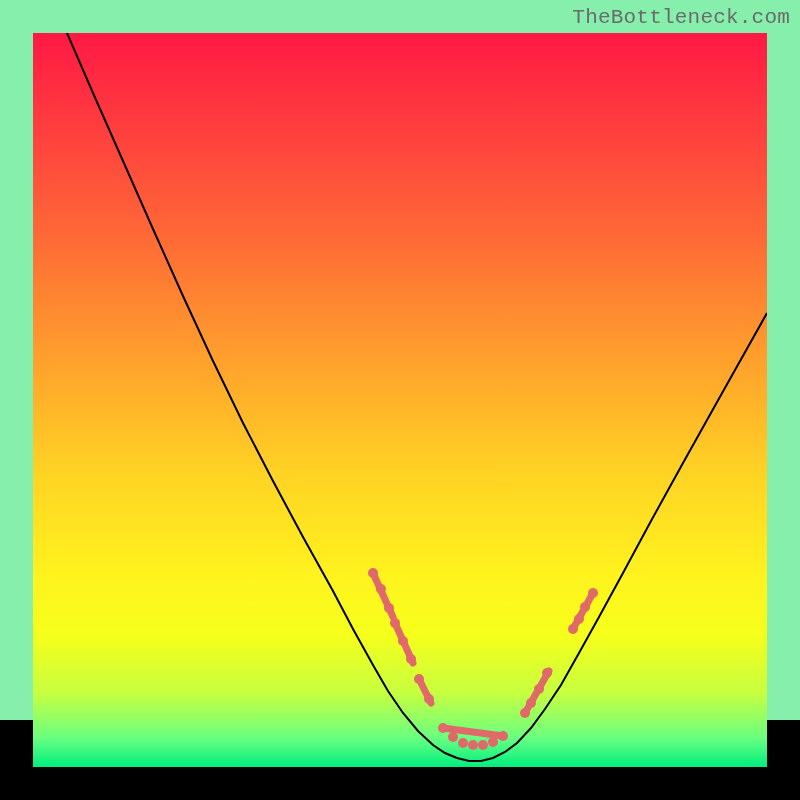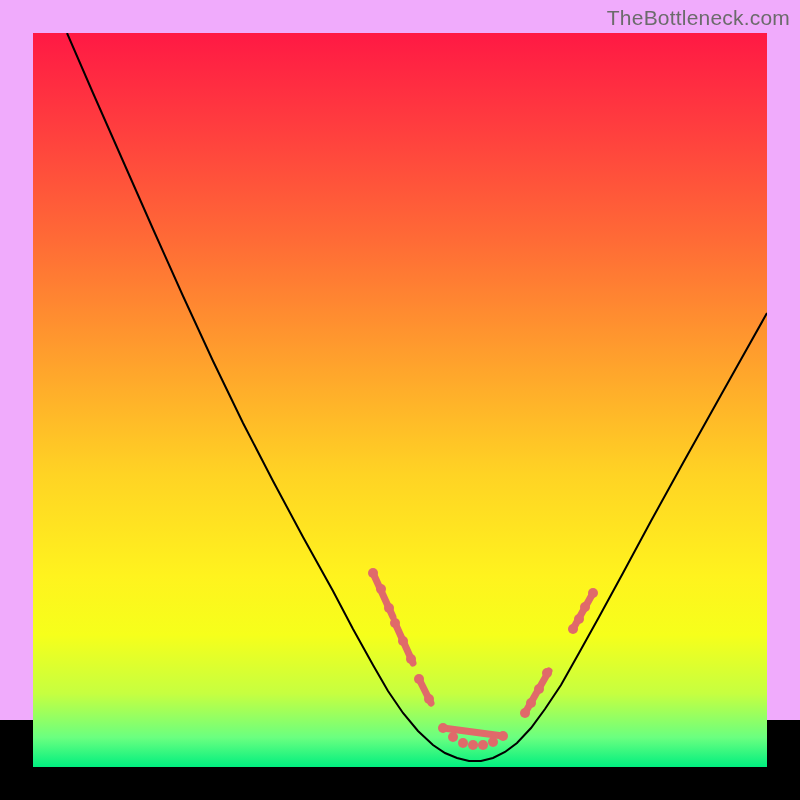--- a/index.html
+++ b/index.html
@@ -8,21 +8,22 @@
     width: 800px;
     height: 800px;
     overflow: hidden;
     background: #000;
     font-family: Arial, Helvetica, sans-serif;
   }
   .frame {
     position: absolute;
     left: 0; top: 0;
     width: 800px; height: 720px;
-    background: #f0abfc;
+    background: #86efac;
+    font-family: Liberation Mono, monospace;
   }
   .plot {
     position: absolute;
     left: 33px;
     top: 33px;
     width: 734px;
     height: 734px;
     background: linear-gradient(to bottom,
       #ff1944 0%,
       #ff3b3f 12%,

